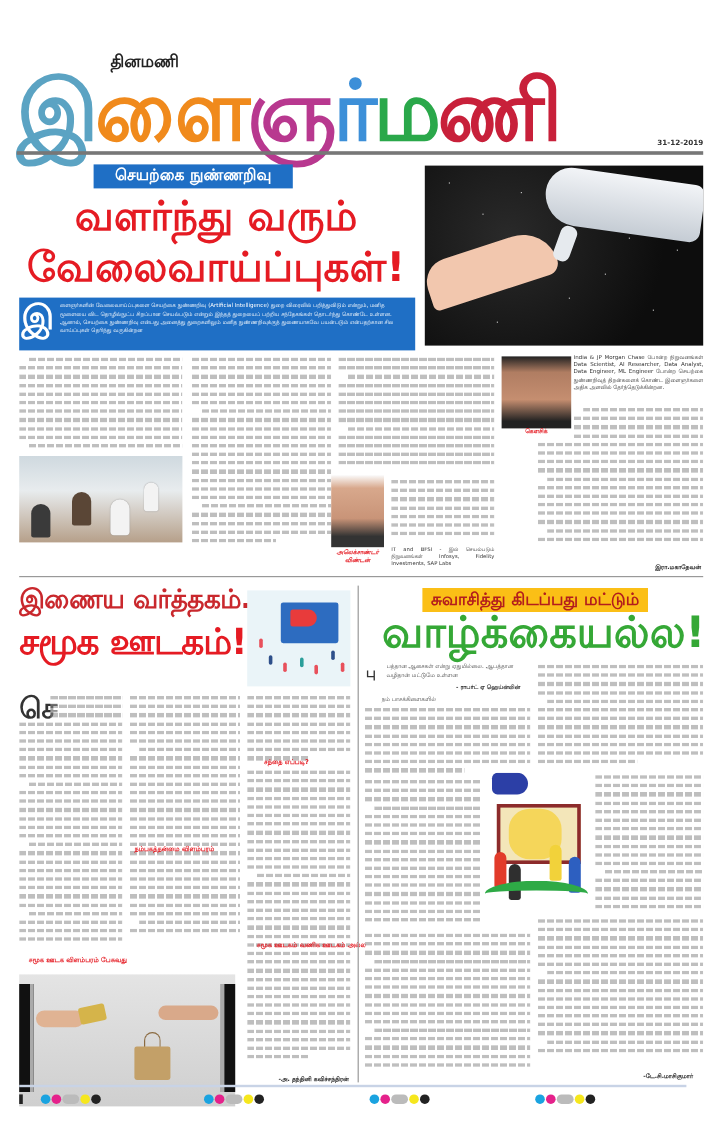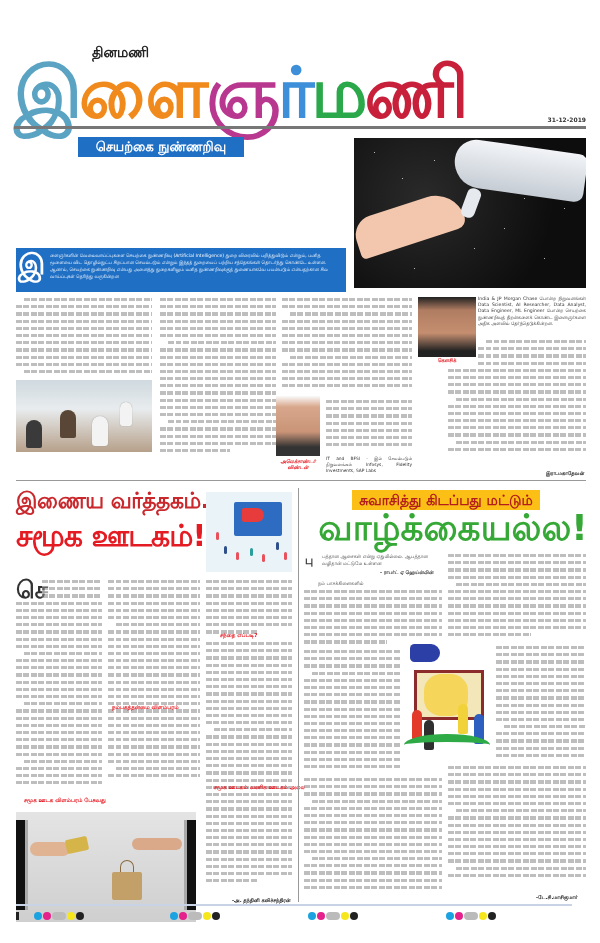--- a/index.html
+++ b/index.html
@@ -91,20 +91,22 @@
     <span style="color:#3c8fd8">ர்</span>
     <span style="color:#2aa84a">ம</span>
     <span style="color:#c8203a">ணி</span>
   </div>
   <div class="mast-date">31-12-2019</div>
   <div class="mast-rule"></div>
 </div>
 
 <div class="lead-kicker">செயற்கை நுண்ணறிவு</div>
 <div class="lead-head">
+  <div>வளர்ந்து வரும்</div>
+  <div>வேலைவாய்ப்புகள்!</div>
 </div>
 <div class="lead-standfirst">ளைஞர்களின் வேலைவாய்ப்புகளை செயற்கை நுண்ணறிவு (Artificial Intelligence) துறை விரைவில் பறித்துவிடும் என்றும், மனித மூளையை விட தொழில்நுட்ப சிறப்பான செயல்படும் என்றும் இந்தத் துறையைப் பற்றிய சந்தேகங்கள் தொடர்ந்து கொண்டே உள்ளன. ஆனால், செயற்கை நுண்ணறிவு என்பது அனைத்து துறைகளிலும் மனித நுண்ணறிவுக்குத் துணையாகவே பயன்படும் என்பதற்கான சில வாய்ப்புகள் தெரிந்து வருகின்றன</div>
 <div class="dropcap-box">இ</div>
 
 <div class="hero-img">
   <div class="star" style="left:20px;top:14px"></div>
     <div class="star" style="left:48px;top:40px"></div>
   <div class="star" style="left:80px;top:22px"></div>
     <div class="star" style="left:150px;top:90px"></div>
   <div class="star" style="left:190px;top:120px"></div>

